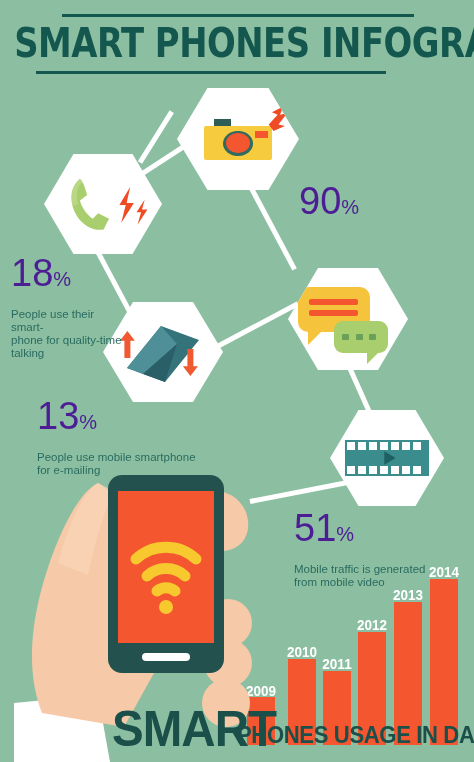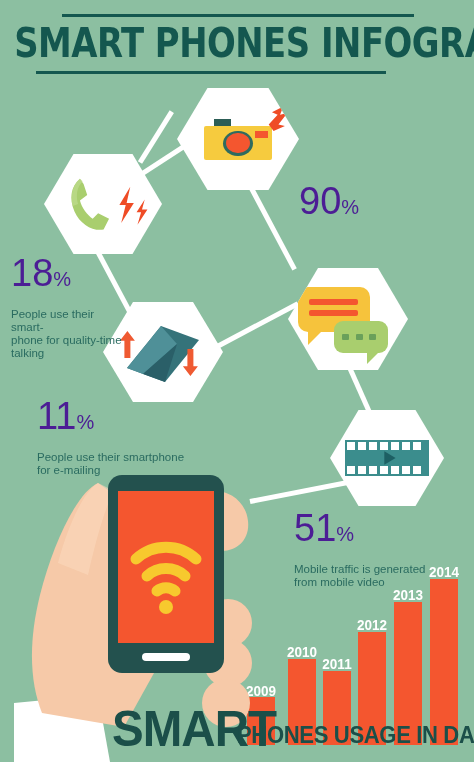--- a/index.html
+++ b/index.html
@@ -250,23 +250,23 @@
     <div class="num">
       <span>18</span><span class="pct">%</span>
     </div>
     <div class="desc">People use their smart-
 phone for quality-time
 talking</div>
   </div>
 
   <div class="stat" style="left:37px; top:388px; width:166px;">
     <div class="num">
-      <span>11</span><span class="pct">%</span>
-    </div>
-    <div class="desc">People use their smartphone
+      <span>13</span><span class="pct">%</span>
+    </div>
+    <div class="desc">People use mobile smartphone
 for e-mailing</div>
   </div>
 
 
   <div class="stat" style="left:294px; top:500px; width:160px;">
     <div class="num">
       <span>51</span><span class="pct">%</span>
     </div>
     <div class="desc">Mobile traffic is generated
 from mobile video</div>

